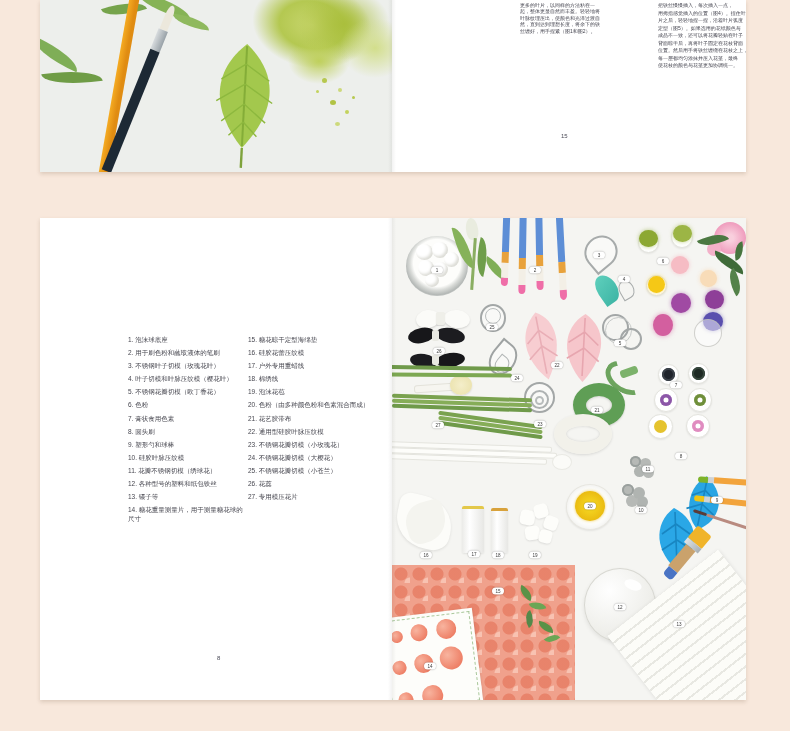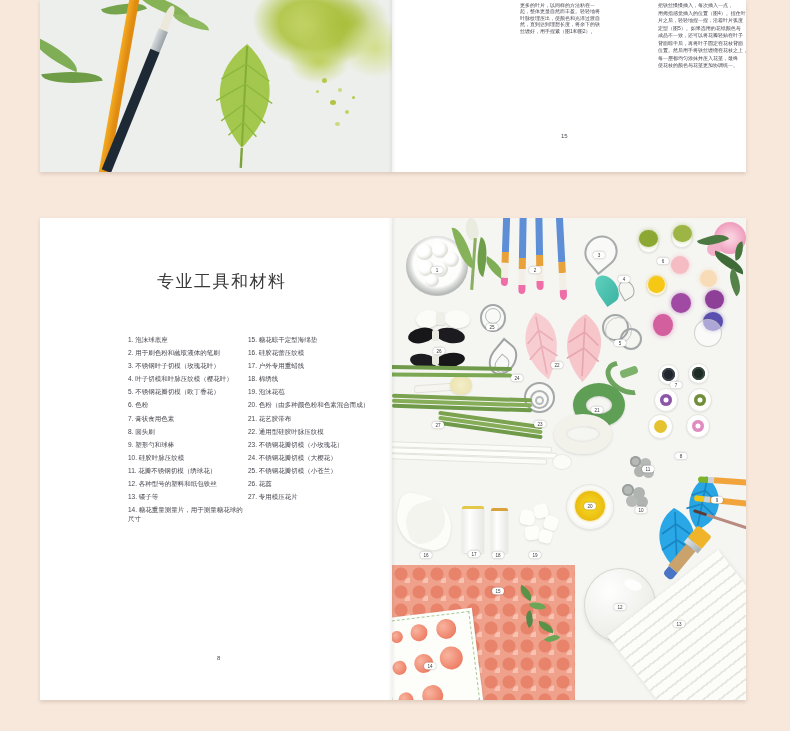--- a/index.html
+++ b/index.html
@@ -123,21 +123,20 @@
           <div class="pline">使花枝的颜色与花茎更加协调统一。</div>
         </div>
       <div class="pagenum pn-top">15</div>
     </div>
     <div class="spine"></div>
   </div>
 
   <div class="spread spread-bottom">
 
     <div class="page list-page" style="left:0;width:352px;">
-      <div class="book-title">专业工具和材料</div>
       <div class="toollist col1">
 
       <div class="li">1. 泡沫球底座</div>
           <div class="li">2. 用于刷色粉和蘸取液体的笔刷</div>
           <div class="li">3. 不锈钢叶子切模（玫瑰花叶）</div>
           <div class="li">4. 叶子切模和叶脉压纹模（樱花叶）</div>
           <div class="li">5. 不锈钢花瓣切模（欧丁香花）</div>
           <div class="li">6. 色粉</div>
           <div class="li">7. 膏状食用色素</div>
           <div class="li">8. 圆头刷</div>

